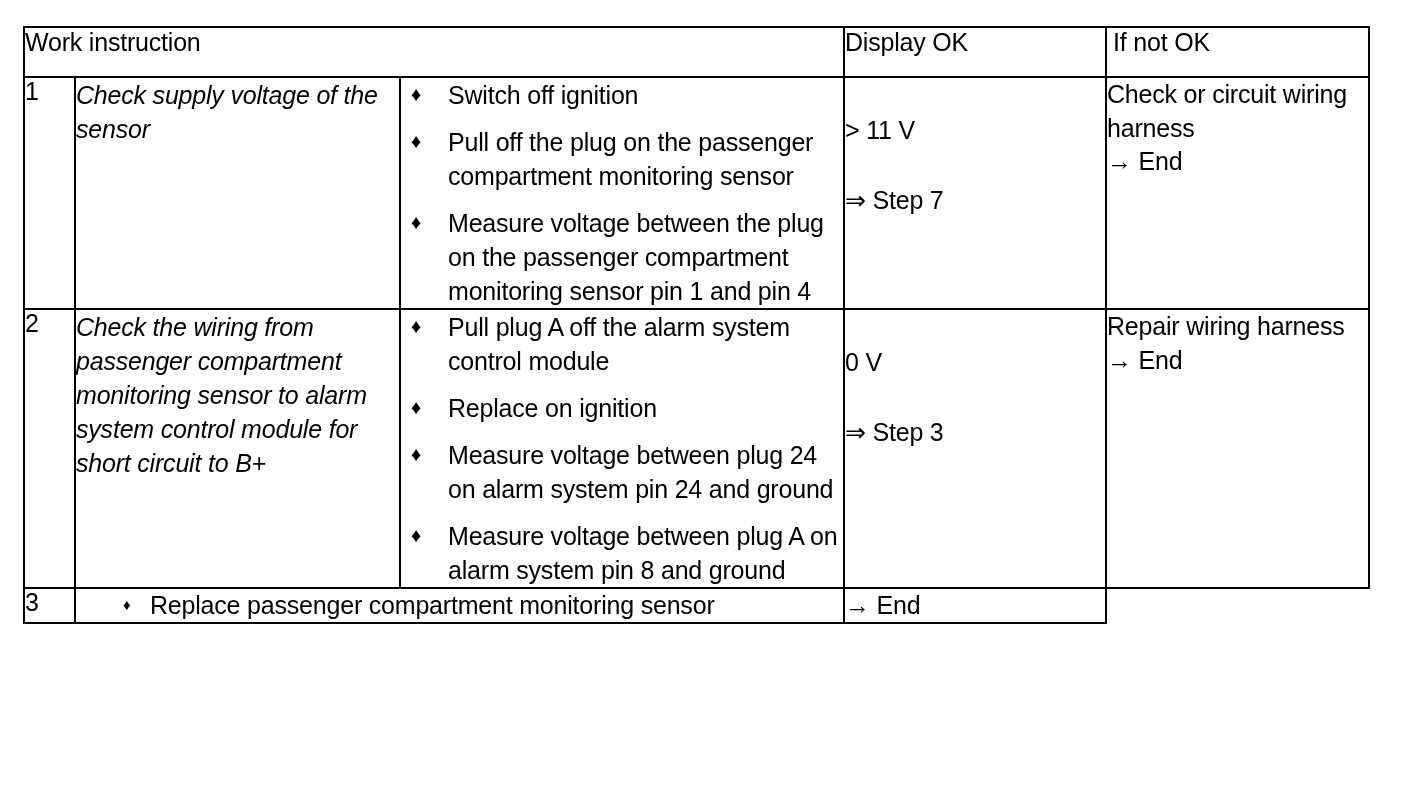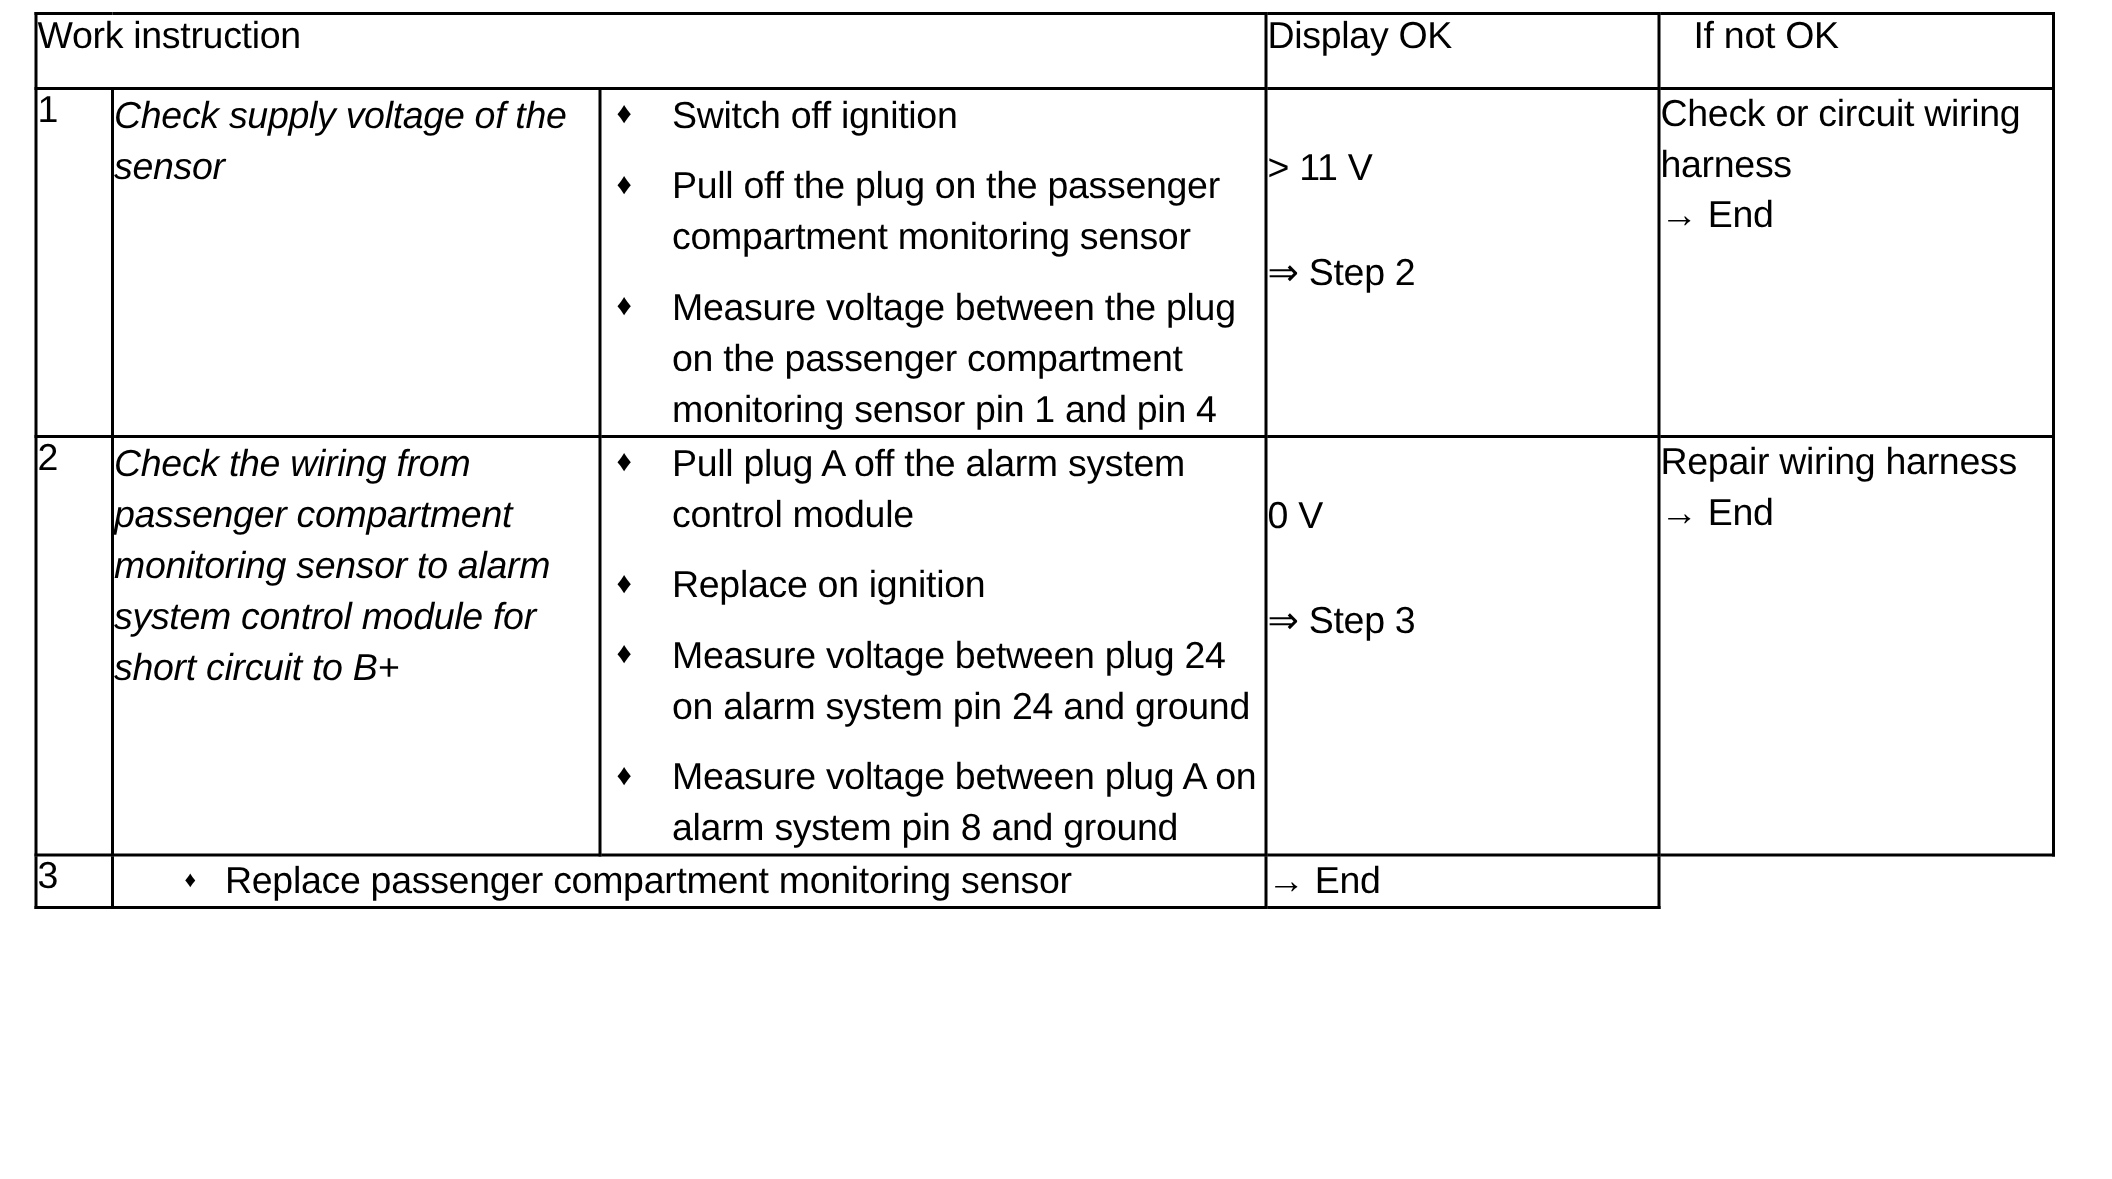--- a/index.html
+++ b/index.html
@@ -20,21 +20,21 @@
     width: 1408px;
     height: 786px;
     background: #ffffff;
     overflow: hidden;
   }
 
   
   .wi-table {
     position: absolute;
     left: 23px;
-    top: 8px;
+    top: 26px;
     width: 1345px;
     border-collapse: collapse;
     table-layout: fixed;
   }
 
   .wi-table td, .wi-table th {
     border: 2px solid #000000;
     vertical-align: top;
     padding: 0;
     font-weight: normal;
@@ -51,21 +51,21 @@
   
   .hdr-cell {
     height: 48px;
     font-weight: bold;
     font-size: 25px;
     letter-spacing: -0.2px;
     padding: 7px 0 0 10px;
     font-stretch: condensed;
   }
   .hdr-cell.hdr-disp { }
-  .hdr-cell.hdr-nok  { padding-left: 22px; }
+  .hdr-cell.hdr-nok  { padding-left: 6px; }
 
   
   .num-cell {
     font-size: 25px;
     padding: 8px 0 0 8px;
     line-height: 1.1;
   }
 
   .task-cell {
     font-size: 25px;
@@ -180,21 +180,21 @@
             </li>
             <li>
               <span class="bullet-mark">♦</span>
               <span>Measure voltage between the plug on the passenger compartment monitoring sensor pin 1 and pin 4</span>
             </li>
           </ul>
         </td>
 
         <td class="plain-cell">
           <div class="result-line">&gt; 11 V</div>
-          <div class="result-line nowrap-arrow">⇒ Step 2</div>
+          <div class="result-line nowrap-arrow">⇒ Step 7</div>
         </td>
 
         <td class="plain-cell">
           <div>Check or circuit wiring harness</div>
           <div class="nowrap-arrow">→ End</div>
         </td>
       </tr>
 
       <tr>
         <td class="num-cell">2</td>

